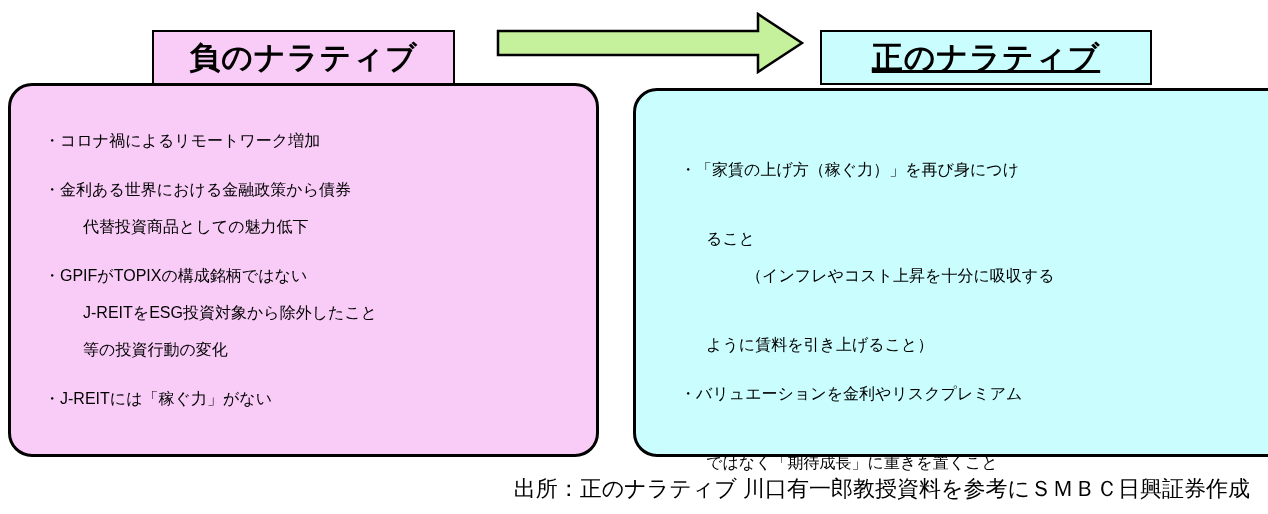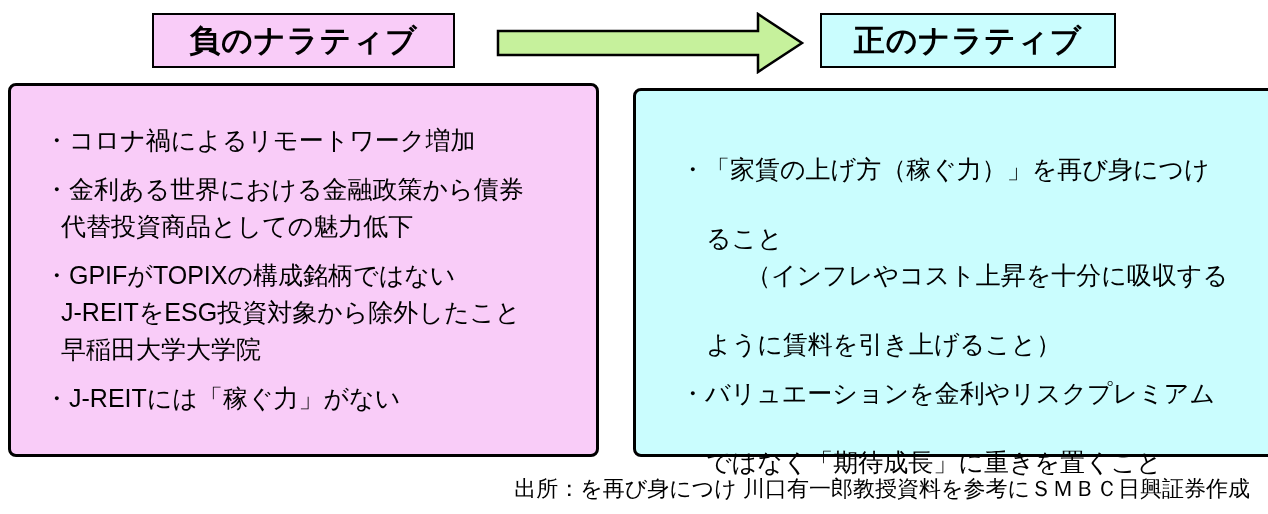--- a/index.html
+++ b/index.html
@@ -10,62 +10,63 @@
   }
   .canvas {
     position: relative;
     width: 1268px;
     height: 514px;
     background: var(--bg, #ffffff);
     overflow: hidden;
   }
   .header-box {
     position: absolute;
-    top: 13px;
+    top: 30px;
     height: 55px;
     border: 2px solid var(--line, #000000);
     box-sizing: border-box;
     display: flex;
     align-items: center;
     justify-content: center;
     font-size: 31px;
     font-weight: bold;
     color: #000000;
     letter-spacing: 1px;
   }
   .header-negative {
     left: 152px;
     width: 303px;
     background: var(--pink, #f9ccf8);
   }
   .header-positive {
     left: 820px;
-    width: 296px;
+    width: 332px;
     background: var(--cyan, #cafdfe);
+    text-decoration: underline;
   }
   .arrow-svg {
     position: absolute;
     left: 496px;
     top: 12px;
     width: 310px;
     height: 62px;
   }
   .arrow-svg polygon {
     fill: var(--green, #c6f19c);
     stroke: var(--line, #000000);
     stroke-width: 2.5;
     stroke-linejoin: miter;
   }
   .content-box {
     position: absolute;
     border: 3px solid var(--line, #000000);
-    border-radius: 8px;
+    border-radius: 24px;
     box-sizing: border-box;
     color: #000000;
-    font-size: 25px;
+    font-size: 16px;
   }
   .box-negative {
     left: 8px;
     top: 83px;
     width: 591px;
     height: 374px;
     background: var(--pink, #f9ccf8);
     padding-top: 36px;
   }
   .box-positive {
@@ -75,21 +76,21 @@
     height: 369px;
     background: var(--cyan, #cafdfe);
     padding-top: 60px;
   }
   .line {
     line-height: 37px;
     white-space: nowrap;
   }
   
   .box-negative .bullet { padding-left: 33px; }
-  .box-negative .cont   { padding-left: 50px; }
+  .box-negative .cont   { padding-left: 72px; }
   
   .box-positive .bullet { padding-left: 44px; }
   .box-positive .cont   { padding-left: 70px; margin-top: 32px; }
   .box-positive .paren  { padding-left: 110px; }
   .gap { margin-top: 12px; }
   .source-note {
     position: absolute;
     right: 18px;
     top: 474px;
     font-size: 22px;
@@ -113,28 +114,28 @@
   <div class="header-box header-positive">
     <span>正のナラティブ</span>
   </div>
 
   <div class="content-box box-negative">
     <div class="line bullet">・コロナ禍によるリモートワーク増加</div>
     <div class="line bullet gap">・金利ある世界における金融政策から債券</div>
     <div class="line cont">代替投資商品としての魅力低下</div>
     <div class="line bullet gap">・GPIFがTOPIXの構成銘柄ではない</div>
     <div class="line cont">J-REITをESG投資対象から除外したこと</div>
-    <div class="line cont">早稲田大学大学院</div>
+    <div class="line cont">等の投資行動の変化</div>
     <div class="line bullet gap">・J-REITには「稼ぐ力」がない</div>
   </div>
 
   <div class="content-box box-positive">
     <div class="line bullet">・「家賃の上げ方（稼ぐ力）」を再び身につけ</div>
     <div class="line cont">ること</div>
     <div class="line paren">（インフレやコスト上昇を十分に吸収する</div>
     <div class="line cont">ように賃料を引き上げること）</div>
     <div class="line bullet gap">・バリュエーションを金利やリスクプレミアム</div>
     <div class="line cont">ではなく「期待成長」に重きを置くこと</div>
   </div>
 
-  <div class="source-note">出所：を再び身につけ 川口有一郎教授資料を参考にＳＭＢＣ日興証券作成</div>
+  <div class="source-note">出所：正のナラティブ 川口有一郎教授資料を参考にＳＭＢＣ日興証券作成</div>
 
 </div>
 
 </body></html>

